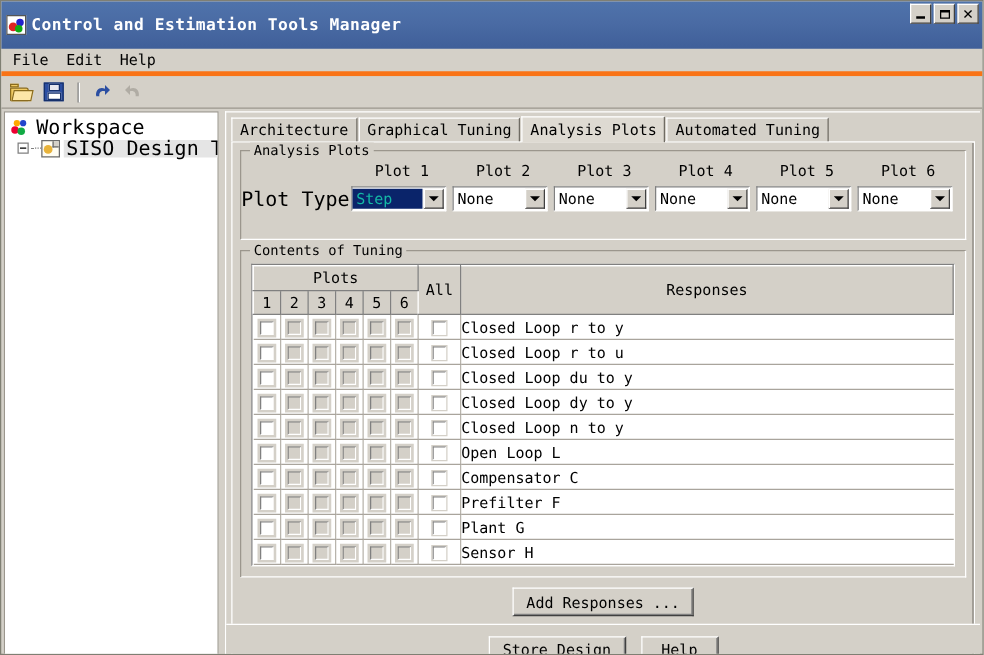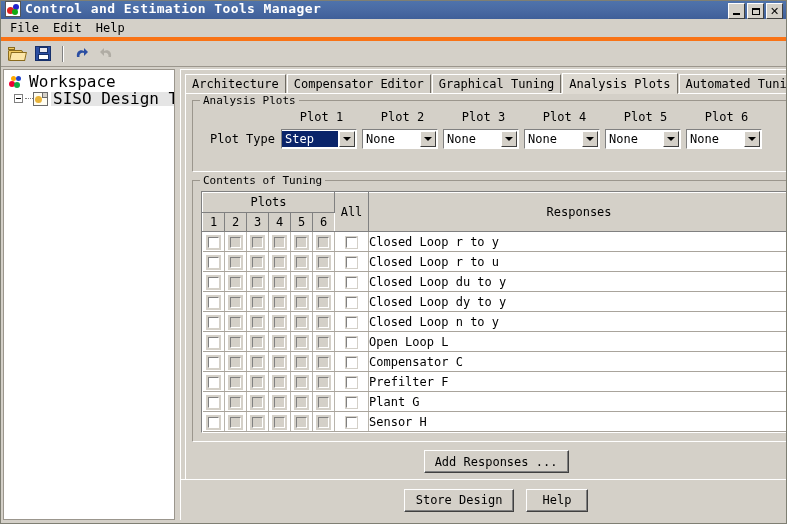--- a/index.html
+++ b/index.html
@@ -11,23 +11,23 @@
     position: relative;
     width: 787px; height: 524px;
     overflow: hidden;
     background: #d4d0c8;
     border: 1px solid #7f7f73;
     box-sizing: border-box;
   }
 
   
   .titlebar {
-    height: 18px;
+    height: 38px;
     background: linear-gradient(to bottom, #4f73ab 0%, #4a6ba4 45%, #3f5f99 100%);
-    display: flex; 
+    display: flex; align-items: center;
     padding: 0 2px;
     position: relative;
   }
   .title-icon {
     width: 16px; height: 16px;
     margin: 0 4px 0 2px;
     background: #ffffff;
     border: 1px solid #555;
     position: relative; flex: none;
     box-sizing: border-box;
@@ -212,40 +212,40 @@
     position: absolute; top: -7px; left: 7px;
     background: #d4d0c8; padding: 0 3px;
     font-size: 11px; color: #000; white-space: nowrap;
   }
 
   
   #analysis-plots-group { height: 72px; padding-top: 9px; }
   .plot-head-row, .plot-type-row { display: flex; align-items: center; }
   .plot-label-cell {
     width: 88px; flex: none; text-align: right; padding-right: 6px;
-    font-size: 12px; white-space: nowrap; box-sizing: border-box;
+    font-size: 16px; white-space: nowrap; box-sizing: border-box;
   }
   .plot-col { width: 81px; flex: none; text-align: center; font-size: 12px; }
   .plot-type-row .plot-col { padding-right: 5px; box-sizing: border-box; }
   .combo {
     display: flex; align-items: center;
     height: 20px;
     background: #ffffff;
     border-top: 1px solid #808080;
     border-left: 1px solid #808080;
     border-right: 1px solid #ffffff;
     border-bottom: 1px solid #ffffff;
     box-sizing: border-box;
     position: relative;
   }
   .combo .val {
     flex: 1; font-size: 12px; padding-left: 3px; text-align: left;
     white-space: nowrap; overflow: hidden; line-height: 16px;
   }
-  .combo.sel .val { background: #0a246a; color: #ffffff; }
+  .combo.sel .val { background: #0a246a; color: #14b8a6; }
   .combo .arrowbox {
     width: 16px; height: 16px; flex: none; margin: 1px;
     background: #d4d0c8;
     border-top: 1px solid #ffffff;
     border-left: 1px solid #ffffff;
     border-right: 1px solid #404040;
     border-bottom: 1px solid #404040;
     box-sizing: border-box;
     display: flex; align-items: center; justify-content: center;
   }
@@ -440,21 +440,20 @@
 
 
     </div>
 
     <div class="splitter"></div>
 
     <div class="mainpanel">
 
       <div class="tabstrip">
         <span class="tab">Architecture</span>
-        <span class="tab">Compensator Editor</span>
         <span class="tab">Graphical Tuning</span>
         <span class="tab active">Analysis Plots</span>
         <span class="tab">Automated Tuning</span>
       </div>
 
       <div class="tabpanel">
 
         <div class="group" id="analysis-plots-group">
           <span class="glabel">Analysis Plots</span>
 

